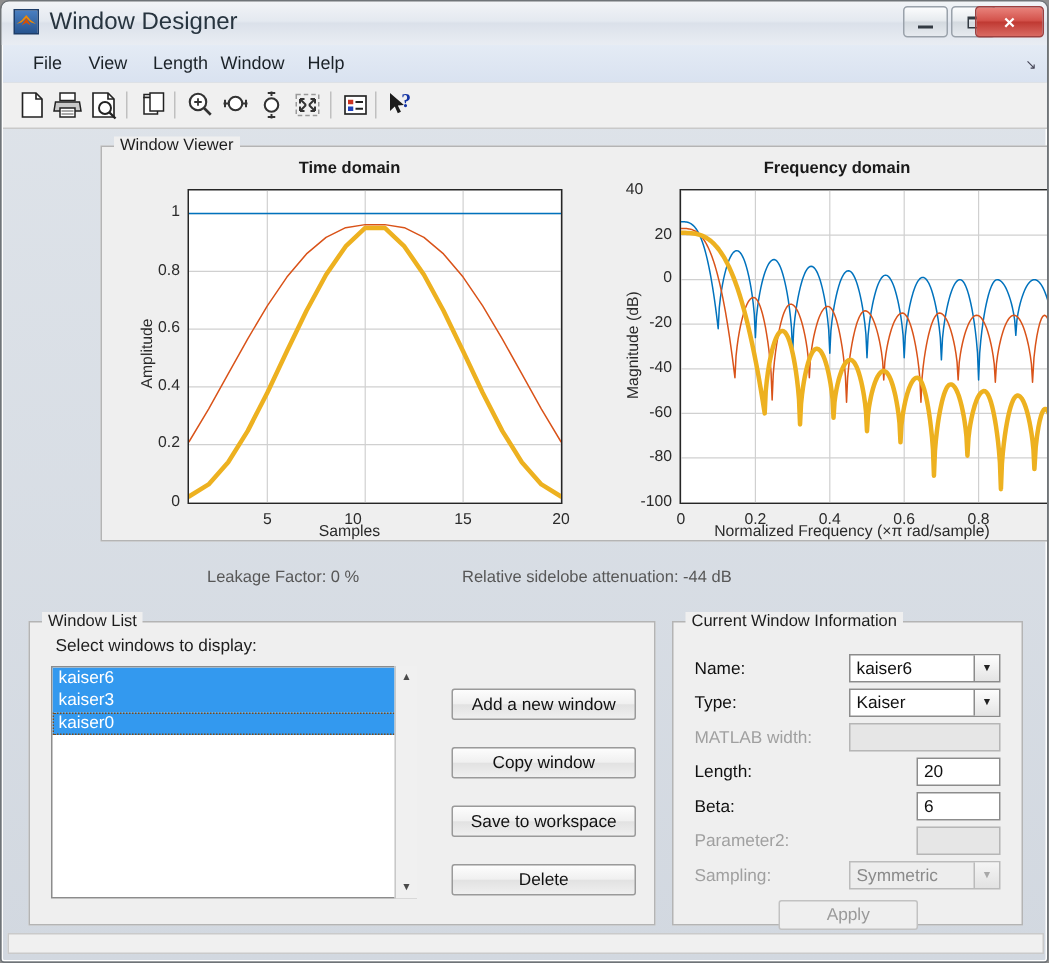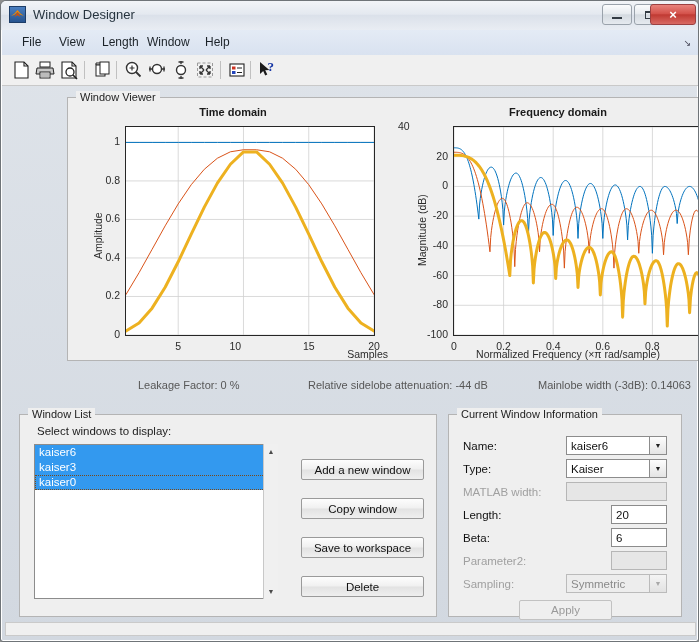--- a/index.html
+++ b/index.html
@@ -26,21 +26,21 @@
     background:linear-gradient(to bottom,#f2f4f7 0%,#e4e9f0 45%,#dbe1ea 50%,#e9edf3 100%);
     border-radius:5px 5px 0 0;
   }
   #app-icon{
     position:absolute;left:8px;top:5px;width:17px;height:17px;
     background:linear-gradient(to bottom,#4a7fc1,#27548f);
     border:1px solid #1d3d68;box-sizing:border-box;
   }
   #title-text{
     position:absolute;left:32px;top:5px;height:18px;line-height:18px;
-    font-size:13px;color:#27343f;white-space:nowrap;
+    font-size:16px;color:#27343f;white-space:nowrap;
   }
   .winbtn{
     position:absolute;top:3px;height:21px;width:30px;box-sizing:border-box;
     border:1px solid #9aa2ab;border-radius:3px;
     background:linear-gradient(to bottom,#fbfcfd 0%,#e7ebef 45%,#d4dae0 52%,#e6eaef 100%);
   }
   #btn-min{right:68px;}
   #btn-max{right:36px;}
   #btn-close{
     right:4px;width:46px;
@@ -339,21 +339,21 @@
       <div class="tick-lbl" id="tdy2" style="top: 144.963px; left: 0px; width: 42px; text-align: right;">0.4</div>
       <div class="tick-lbl" id="tdy3" style="top: 106.444px; left: 0px; width: 42px; text-align: right;">0.6</div>
       <div class="tick-lbl" id="tdy4" style="top: 67.9259px; left: 0px; width: 42px; text-align: right;">0.8</div>
       <div class="tick-lbl" id="tdy5" style="top: 29.4074px; left: 0px; width: 42px; text-align: right;">1</div>
 
       <div class="tick-lbl" id="tdx0" style="left: 86.2105px; top: 234px; width: 28px; text-align: center;">5</div>
       <div class="tick-lbl" id="tdx1" style="left: 151.474px; top: 234px; width: 28px; text-align: left;">10</div>
       <div class="tick-lbl" id="tdx2" style="left: 216.737px; top: 234px; width: 28px; text-align: center;">15</div>
       <div class="tick-lbl" id="tdx3" style="left: 282px; top: 234px; width: 28px; text-align: center;">20</div>
 
-      <div class="axis-name" style="left:0;top:242px;width:310px;text-align:right;">Samples</div>
+      <div class="axis-name" style="left:0;top:242px;width:310px;text-align:center;">Samples</div>
       <div class="axis-name ylabel-rot" style="left:14px;top:153px;">Amplitude</div>
     </div>
 
     <div class="plotbox" style="left:330px;top:8px;width:320px;height:265px;">
       <div class="plot-title">Frequency domain</div>
 
       <div class="axes" id="fd-axes" style="left:55px;top:20px;width:250px;height:210px;">
         <svg id="fd-svg" width="248" height="208" viewBox="0 0 248 208">
             <line x1="0" y1="0" x2="0" y2="208" stroke="#d0d0d0" stroke-width="0.8"></line>
             <line x1="49.6" y1="0" x2="49.6" y2="208" stroke="#d0d0d0" stroke-width="0.8"></line>
@@ -374,35 +374,34 @@
           </svg>
       </div>
 
       <div class="tick-lbl" id="fdy0" style="top: 222px; left: 0px; width: 50px; text-align: right;">-100</div>
       <div class="tick-lbl" id="fdy1" style="top: 192.286px; left: 0px; width: 50px; text-align: right;">-80</div>
       <div class="tick-lbl" id="fdy2" style="top: 162.571px; left: 0px; width: 50px; text-align: right;">-60</div>
       <div class="tick-lbl" id="fdy3" style="top: 132.857px; left: 0px; width: 50px; text-align: right;">-40</div>
       <div class="tick-lbl" id="fdy4" style="top: 103.143px; left: 0px; width: 50px; text-align: right;">-20</div>
       <div class="tick-lbl" id="fdy5" style="top: 73.4286px; left: 0px; width: 50px; text-align: right;">0</div>
       <div class="tick-lbl" id="fdy6" style="top: 43.7143px; left: 0px; width: 50px; text-align: right;">20</div>
-      <div class="tick-lbl" id="fdy7" style="top: 14px; left: 0px; width: 50px; text-align: left;">40</div>
+      <div class="tick-lbl" id="fdy7" style="top: 14px; left: 0px; width: 50px; text-align: center;">40</div>
 
       <div class="tick-lbl" id="fdx0" style="left: 42px; top: 234px; width: 28px; text-align: center;">0</div>
       <div class="tick-lbl" id="fdx1" style="left: 91.6px; top: 234px; width: 28px; text-align: center;">0.2</div>
       <div class="tick-lbl" id="fdx2" style="left: 141.2px; top: 234px; width: 28px; text-align: center;">0.4</div>
       <div class="tick-lbl" id="fdx3" style="left: 190.8px; top: 234px; width: 28px; text-align: center;">0.6</div>
       <div class="tick-lbl" id="fdx4" style="left: 240.4px; top: 234px; width: 28px; text-align: center;">0.8</div>
 
       <div class="axis-name" style="left:25px;top:242px;width:290px;text-align:center;">Normalized Frequency  (×π rad/sample)</div>
       <div class="axis-name ylabel-rot" style="left:18px;top:160px;">Magnitude (dB)</div>
     </div>
 
     <div class="statline" style="left:70px;top:281px;">Leakage Factor: 0 %</div>
     <div class="statline" style="left:240px;top:281px;">Relative sidelobe attenuation: -44 dB</div>
-    <div class="statline" style="left:470px;top:281px;">Mainlobe width (-3dB): 0.14063</div>
   </div>
 
   <div class="groupbox" style="left:18px;top:413px;width:418px;height:203px;">
     <div class="group-title">Window List</div>
 
     <div class="sublabel" style="left:17px;top:10px;">Select windows to display:</div>
 
     <div id="listbox" style="left:14px;top:29px;width:244px;height:155px;">
       <div class="list-item sel">kaiser6</div>
       <div class="list-item sel">kaiser3</div>

